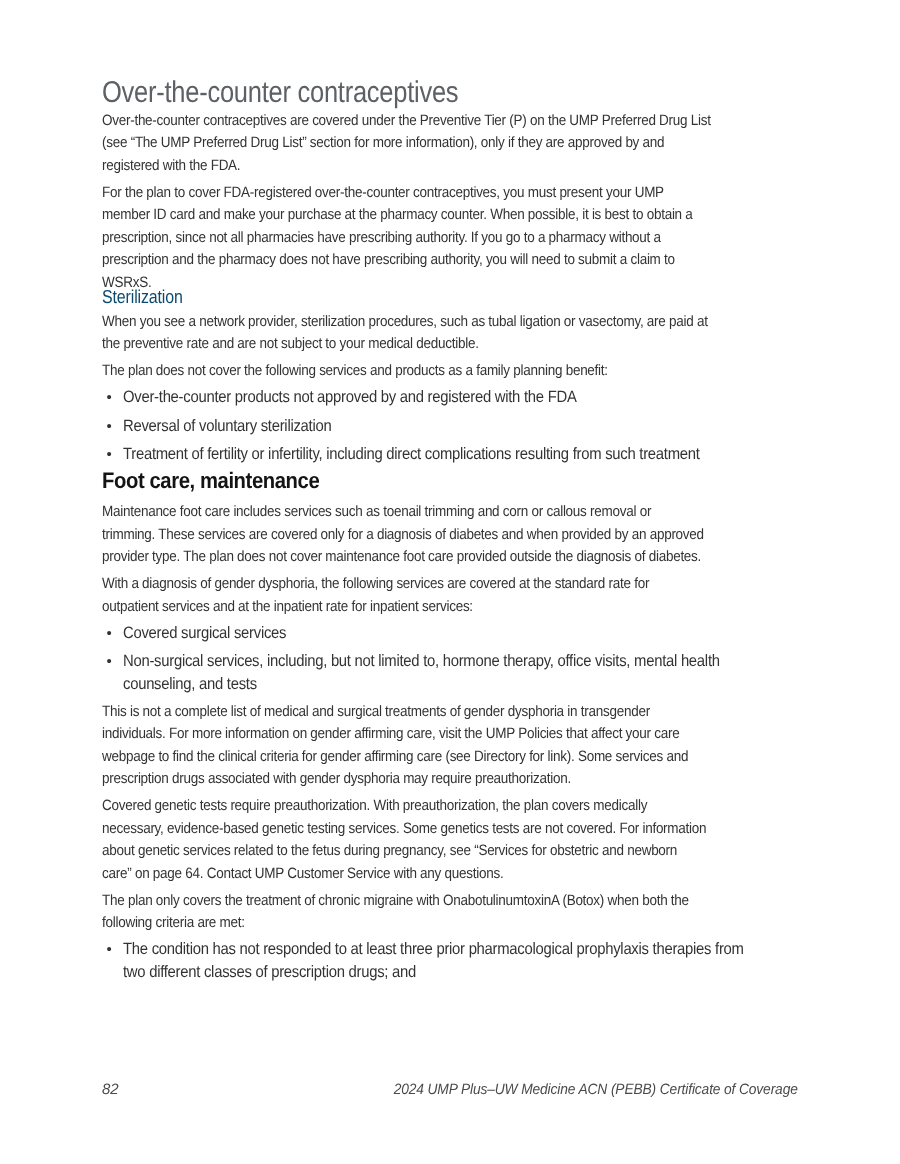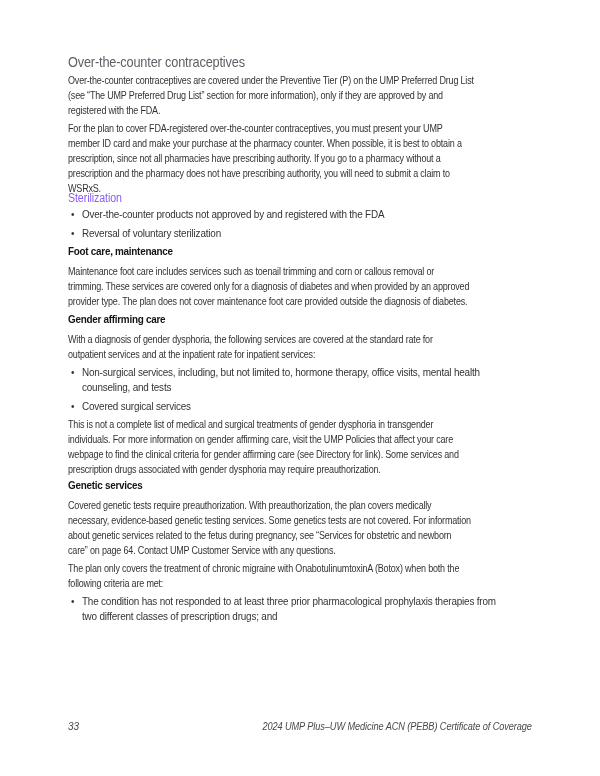--- a/index.html
+++ b/index.html
@@ -11,30 +11,30 @@
   .content{padding:53px 60px 0 68px}
 
   
   .ln{display:block;white-space:nowrap;transform:scaleX(0.9);transform-origin:0 50%}
   p{margin:0 0 3px;font-size:10px;line-height:15px;letter-spacing:-0.2px;color:#333333}
 
   h2,h3{font-weight:normal;margin:0;padding:0}
   .hx{display:block;white-space:nowrap;transform-origin:0 50%}
 
   
-  .h-light-lg{font-size:15px;line-height:18px;color:#5d6166;letter-spacing:-0.2px;margin:-2px 0 0}
+  .h-light-lg{font-size:20px;line-height:18px;color:#5d6166;letter-spacing:-0.2px;margin:-2px 0 0}
   .h-light-lg .hx{transform:scaleX(0.85)}
   .h-first{margin:0 0 2px}
 
   
-  .h-light-sm{font-size:12.5px;line-height:15px;color:#8b5cf6;letter-spacing:-0.1px;margin:-8px 0 1px}
+  .h-light-sm{font-size:12.5px;line-height:15px;color:#0c4a6e;letter-spacing:-0.1px;margin:-8px 0 1px}
   .h-light-sm .hx{transform:scaleX(0.85)}
 
   
-  .h-bold{font-size:11px;line-height:18px;font-weight:bold;color:#141414;letter-spacing:-0.3px;margin:-2px 0 4px}
+  .h-bold{font-size:15px;line-height:18px;font-weight:bold;color:#141414;letter-spacing:-0.3px;margin:-2px 0 4px}
   .h-bold .hx{transform:scaleX(0.9)}
   .h-bold.tight{margin-top:-4px}
 
   ul{list-style:none;margin:0 0 3px;padding:0}
   li{position:relative;padding-left:14px;font-size:11px;line-height:15px;letter-spacing:-0.2px;color:#333333;margin-bottom:4px}
   li:last-child{margin-bottom:0}
   li::before{content:"\2022";position:absolute;left:3px;top:0;font-size:10px;color:#333333}
 
   .footer{
     position:absolute;left:68px;right:68px;top:721px;
@@ -60,65 +60,69 @@
     <span class="ln">For the plan to cover FDA-registered over-the-counter contraceptives, you must present your UMP</span>
     <span class="ln">member ID card and make your purchase at the pharmacy counter. When possible, it is best to obtain a</span>
     <span class="ln">prescription, since not all pharmacies have prescribing authority. If you go to a pharmacy without a</span>
     <span class="ln">prescription and the pharmacy does not have prescribing authority, you will need to submit a claim to</span>
     <span class="ln">WSRxS.</span>
   </p>
 
   <h3 class="h-light-sm">
     <span class="hx">Sterilization</span>
   </h3>
+  <p>
+    <span class="ln">When you see a network provider, sterilization procedures, such as tubal ligation or vasectomy, are paid at</span>
+    <span class="ln">the preventive rate and are not subject to your medical deductible.</span>
+  </p>
 
+  <p>
+    <span class="ln">The plan does not cover the following services and products as a family planning benefit:</span>
+  </p>
   <ul>
     <li>
       <span class="ln">Over-the-counter products not approved by and registered with the FDA</span>
     </li>
     <li>
       <span class="ln">Reversal of voluntary sterilization</span>
+    </li>
+    <li>
+      <span class="ln">Treatment of fertility or infertility, including direct complications resulting from such treatment</span>
     </li>
   </ul>
 
   <h2 class="h-bold">
     <span class="hx">Foot care, maintenance</span>
   </h2>
   <p>
     <span class="ln">Maintenance foot care includes services such as toenail trimming and corn or callous removal or</span>
     <span class="ln">trimming. These services are covered only for a diagnosis of diabetes and when provided by an approved</span>
     <span class="ln">provider type. The plan does not cover maintenance foot care provided outside the diagnosis of diabetes.</span>
   </p>
 
-  <h2 class="h-bold">
-    <span class="hx">Gender affirming care</span>
-  </h2>
   <p>
     <span class="ln">With a diagnosis of gender dysphoria, the following services are covered at the standard rate for</span>
     <span class="ln">outpatient services and at the inpatient rate for inpatient services:</span>
   </p>
   <ul>
     <li>
+      <span class="ln">Covered surgical services</span>
+    </li>
+    <li>
       <span class="ln">Non-surgical services, including, but not limited to, hormone therapy, office visits, mental health</span>
       <span class="ln">counseling, and tests</span>
-    </li>
-    <li>
-      <span class="ln">Covered surgical services</span>
     </li>
   </ul>
   <p>
     <span class="ln">This is not a complete list of medical and surgical treatments of gender dysphoria in transgender</span>
     <span class="ln">individuals. For more information on gender affirming care, visit the UMP Policies that affect your care</span>
     <span class="ln">webpage to find the clinical criteria for gender affirming care (see Directory for link). Some services and</span>
     <span class="ln">prescription drugs associated with gender dysphoria may require preauthorization.</span>
   </p>
 
-  <h2 class="h-bold tight">
-    <span class="hx">Genetic services</span>
-  </h2>
   <p>
     <span class="ln">Covered genetic tests require preauthorization. With preauthorization, the plan covers medically</span>
     <span class="ln">necessary, evidence-based genetic testing services. Some genetics tests are not covered. For information</span>
     <span class="ln">about genetic services related to the fetus during pregnancy, see “Services for obstetric and newborn</span>
     <span class="ln">care” on page 64. Contact UMP Customer Service with any questions.</span>
   </p>
 
   <p>
     <span class="ln">The plan only covers the treatment of chronic migraine with OnabotulinumtoxinA (Botox) when both the</span>
     <span class="ln">following criteria are met:</span>
@@ -126,15 +130,15 @@
   <ul>
     <li>
       <span class="ln">The condition has not responded to at least three prior pharmacological prophylaxis therapies from</span>
       <span class="ln">two different classes of prescription drugs; and</span>
     </li>
   </ul>
 
 </div>
 
 <div class="footer">
-  <span class="page-num">33</span>
+  <span class="page-num">82</span>
   <span class="doc-title">2024 UMP Plus–UW Medicine ACN (PEBB) Certificate of Coverage</span>
 </div>
 
 </body></html>

